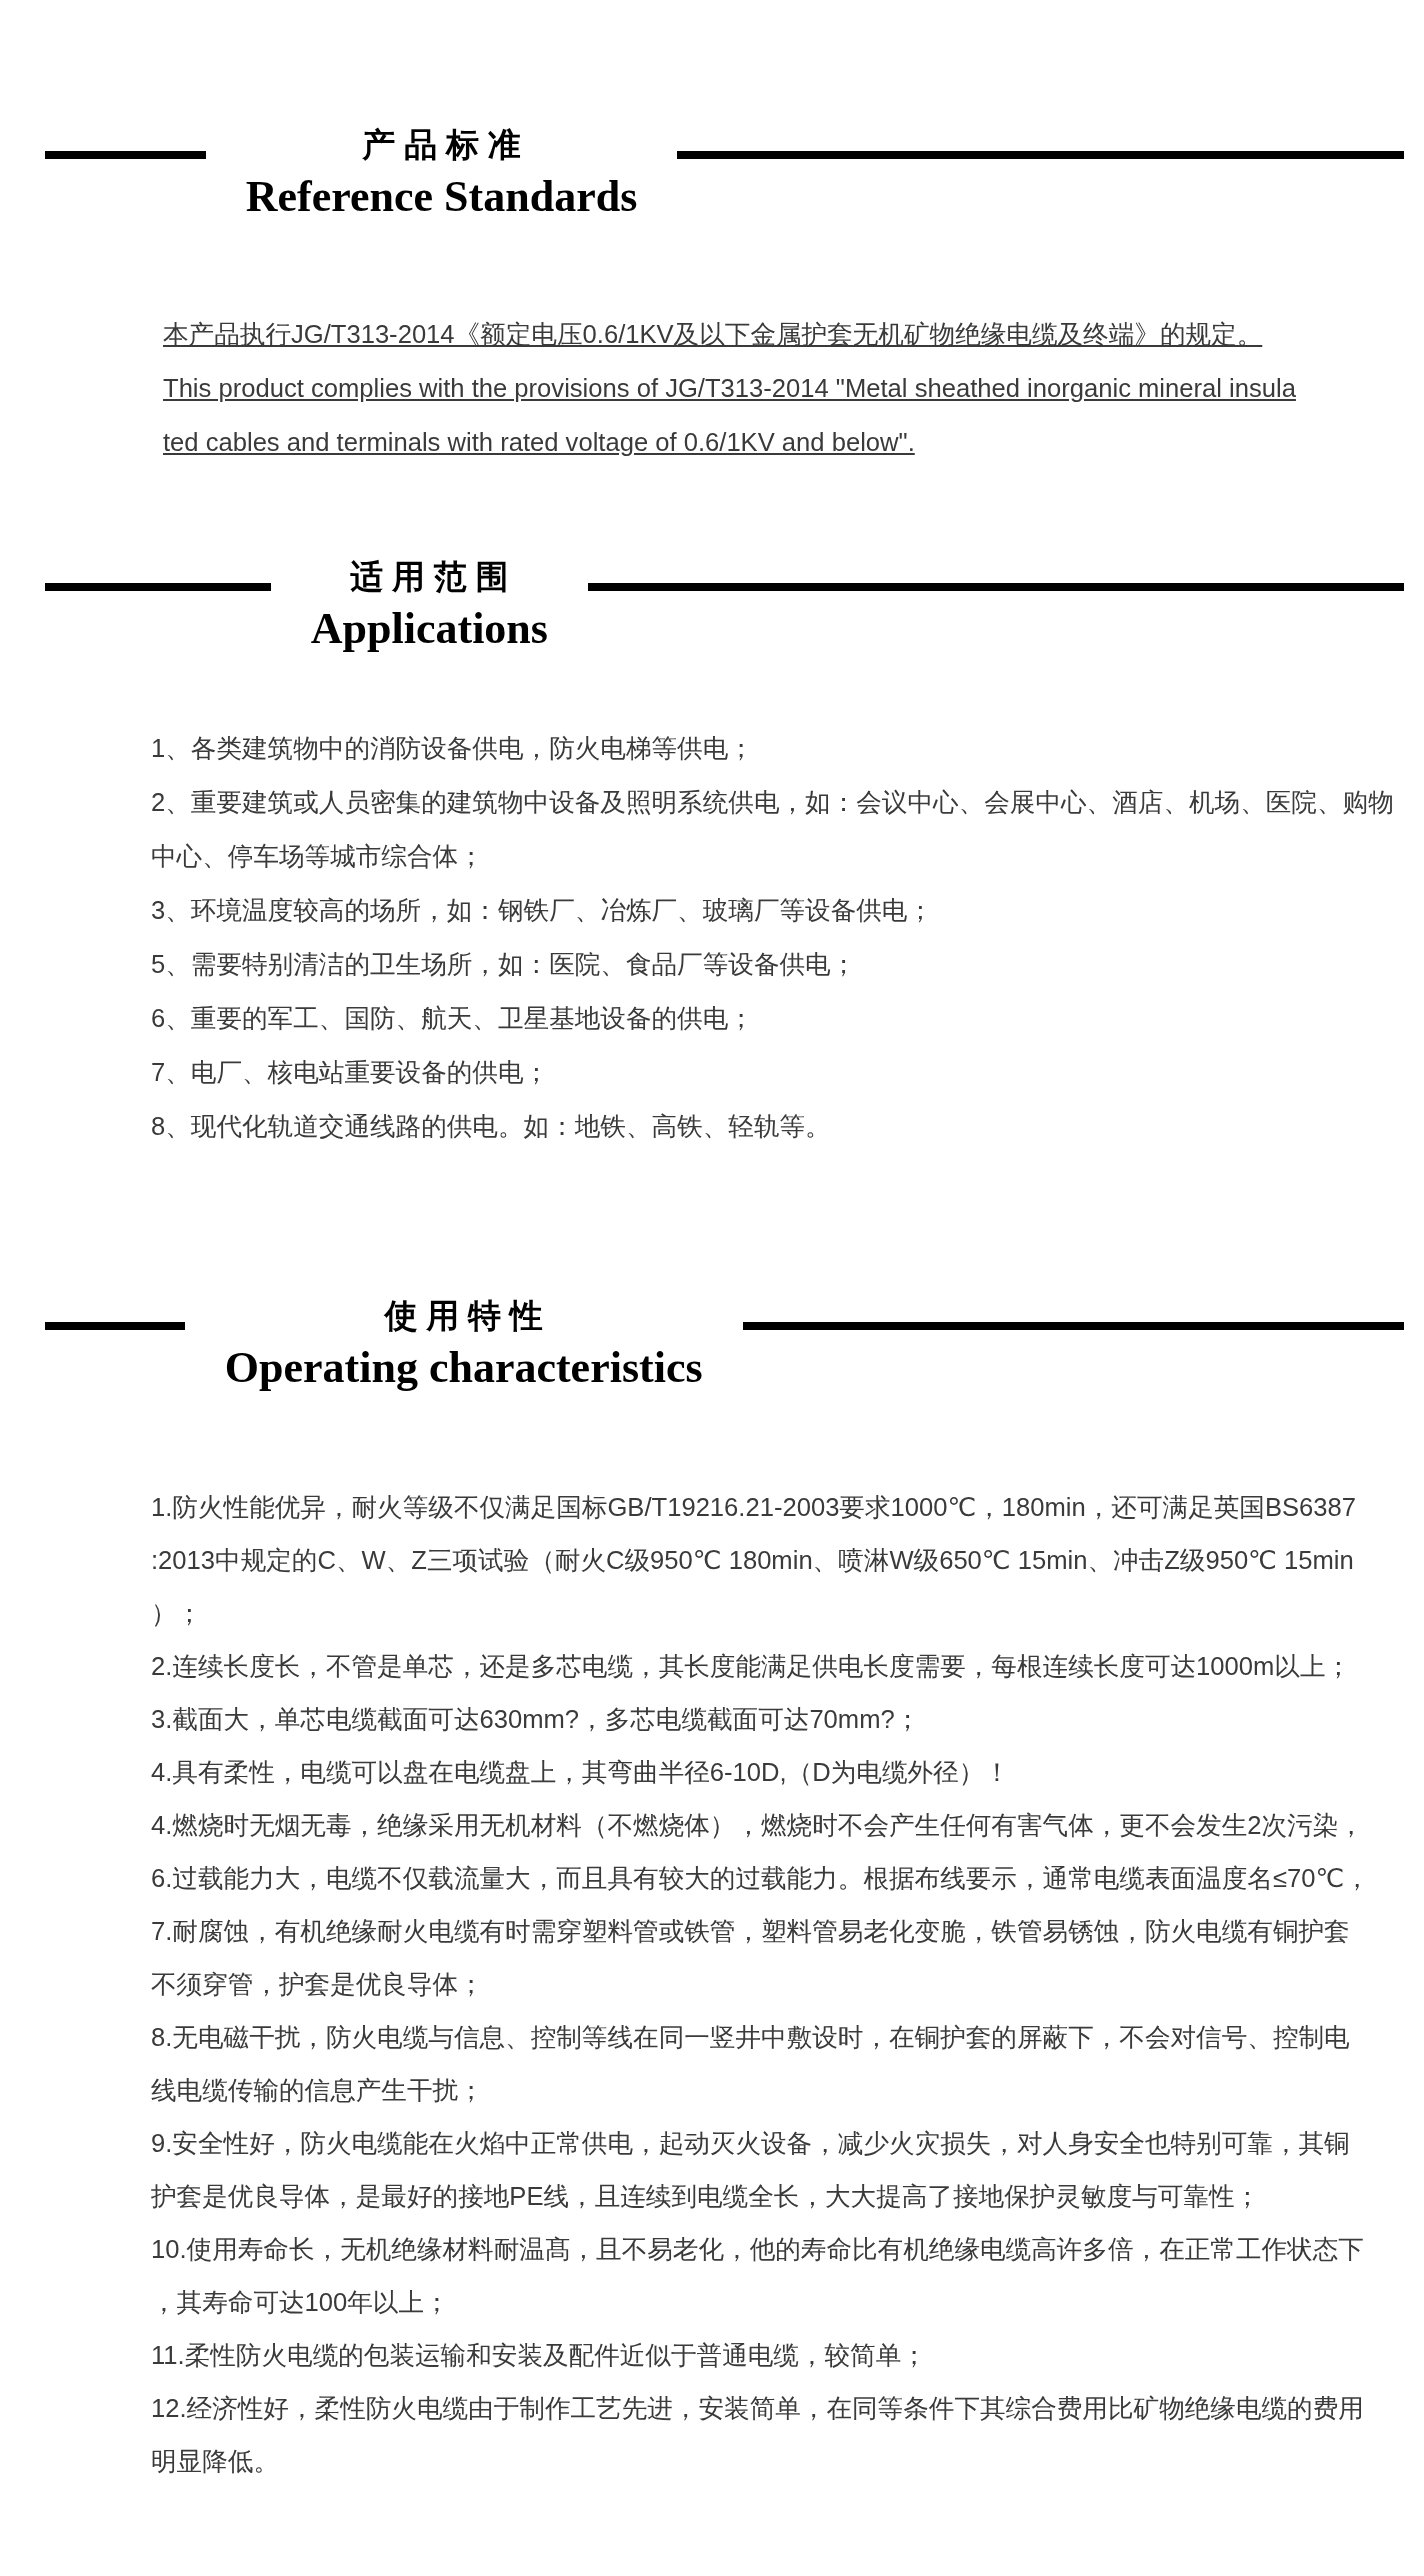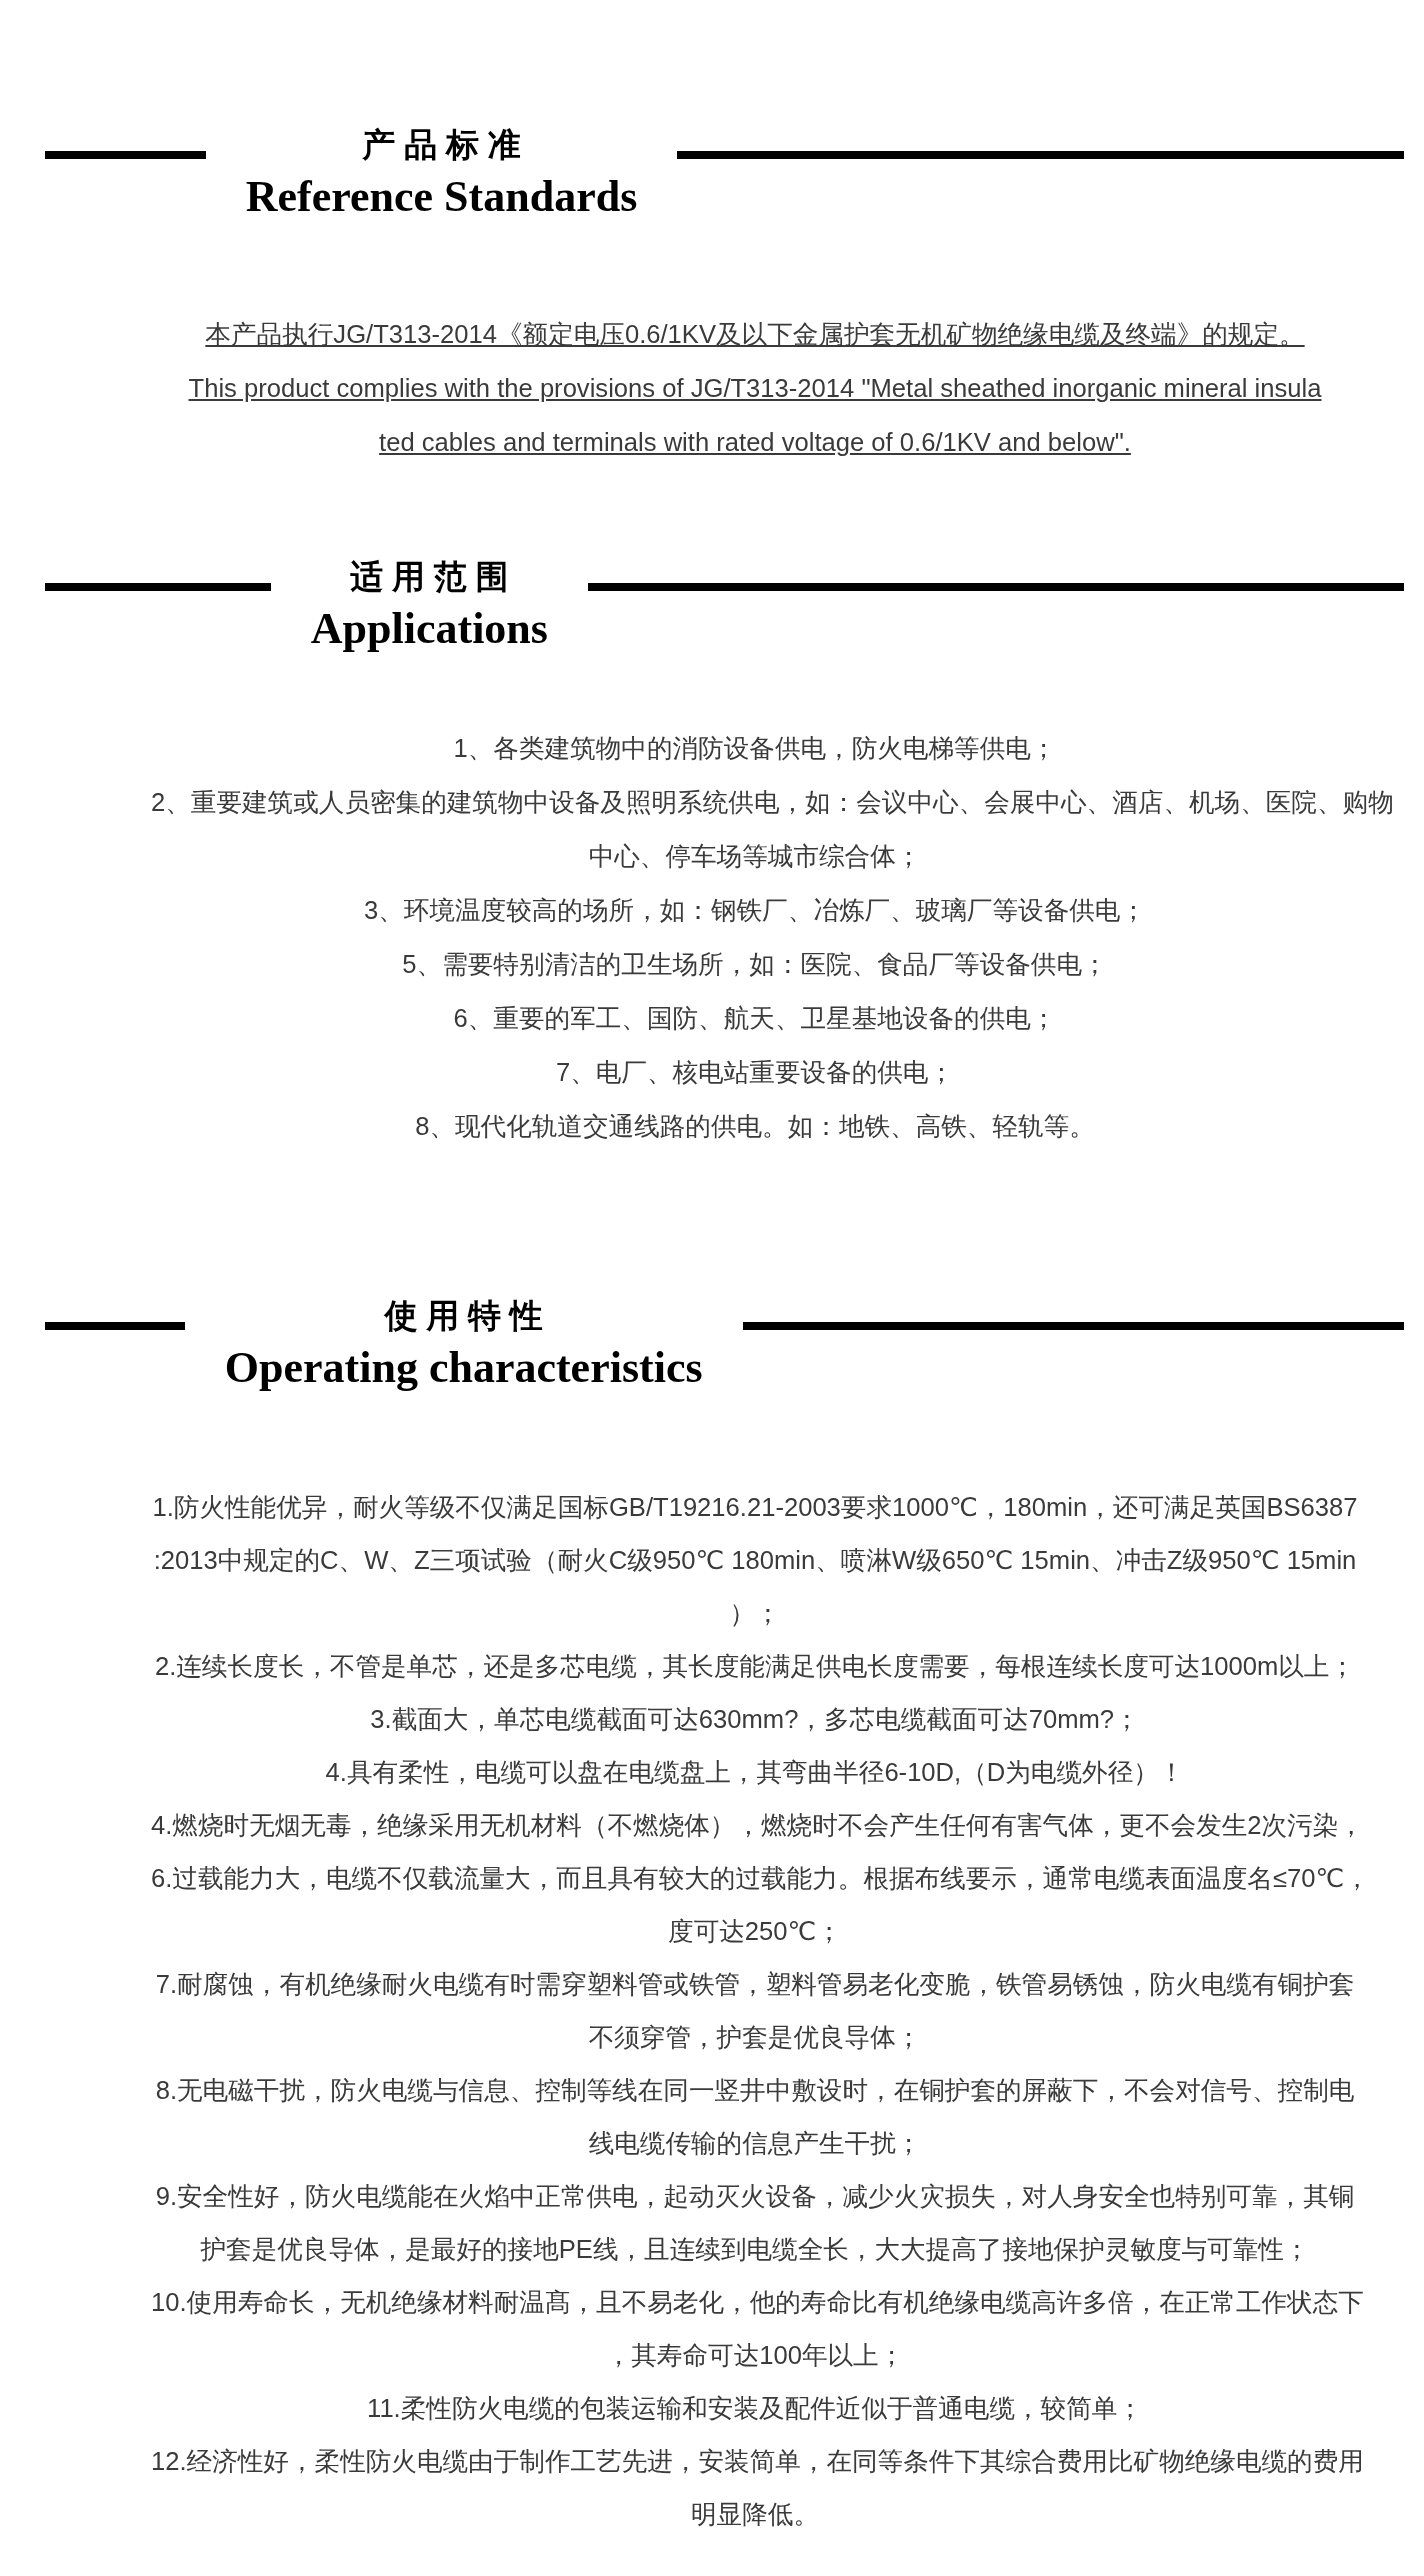--- a/index.html
+++ b/index.html
@@ -1,21 +1,21 @@
 <!DOCTYPE html>
 <html lang="zh" style="--background: #ffffff; --text: #3a3a3a; --heading: #000000; --rule: #000000;font-size:14px"><head>
 <meta charset="utf-8">
 <style>
   :root {
     --background: #ffffff;
     --text: #3a3a3a;
     --heading: #000000;
     --rule: #000000;
   }
-  * { margin: 12px; padding: 0; box-sizing: border-box; text-align: center; }
+  * { margin: 12px; padding: 0; box-sizing: border-box; }
   html, body { background: var(--background); }
   body {
     width: 1424px;
     min-height: 2576px;
     font-family: "Liberation Sans", "DejaVu Sans", sans-serif;
     color: var(--text);
     overflow-x: hidden;
   }
 
   
@@ -134,21 +134,20 @@
 <div class="text-block block-3">
 
 <div class="line">1.防火性能优异，耐火等级不仅满足国标GB/T19216.21-2003要求1000℃，180min，还可满足英国BS6387</div>
     <div class="line">:2013中规定的C、W、Z三项试验（耐火C级950℃ 180min、喷淋W级650℃ 15min、冲击Z级950℃ 15min</div>
     <div class="line">）；</div>
     <div class="line">2.连续长度长，不管是单芯，还是多芯电缆，其长度能满足供电长度需要，每根连续长度可达1000m以上；</div>
     <div class="line">3.截面大，单芯电缆截面可达630mm?，多芯电缆截面可达70mm?；</div>
     <div class="line">4.具有柔性，电缆可以盘在电缆盘上，其弯曲半径6-10D,（D为电缆外径）！</div>
     <div class="line">4.燃烧时无烟无毒，绝缘采用无机材料（不燃烧体），燃烧时不会产生任何有害气体，更不会发生2次污染，</div>
     <div class="line">6.过载能力大，电缆不仅载流量大，而且具有较大的过载能力。根据布线要示，通常电缆表面温度名≤70℃，</div>
-    <div class="line">度可达250℃；</div>
     <div class="line">7.耐腐蚀，有机绝缘耐火电缆有时需穿塑料管或铁管，塑料管易老化变脆，铁管易锈蚀，防火电缆有铜护套</div>
     <div class="line">不须穿管，护套是优良导体；</div>
     <div class="line">8.无电磁干扰，防火电缆与信息、控制等线在同一竖井中敷设时，在铜护套的屏蔽下，不会对信号、控制电</div>
     <div class="line">线电缆传输的信息产生干扰；</div>
     <div class="line">9.安全性好，防火电缆能在火焰中正常供电，起动灭火设备，减少火灾损失，对人身安全也特别可靠，其铜</div>
     <div class="line">护套是优良导体，是最好的接地PE线，且连续到电缆全长，大大提高了接地保护灵敏度与可靠性；</div>
     <div class="line">10.使用寿命长，无机绝缘材料耐温髙，且不易老化，他的寿命比有机绝缘电缆高许多倍，在正常工作状态下</div>
     <div class="line">，其寿命可达100年以上；</div>
     <div class="line">11.柔性防火电缆的包装运输和安装及配件近似于普通电缆，较简单；</div>
     <div class="line">12.经济性好，柔性防火电缆由于制作工艺先进，安装简单，在同等条件下其综合费用比矿物绝缘电缆的费用</div>

